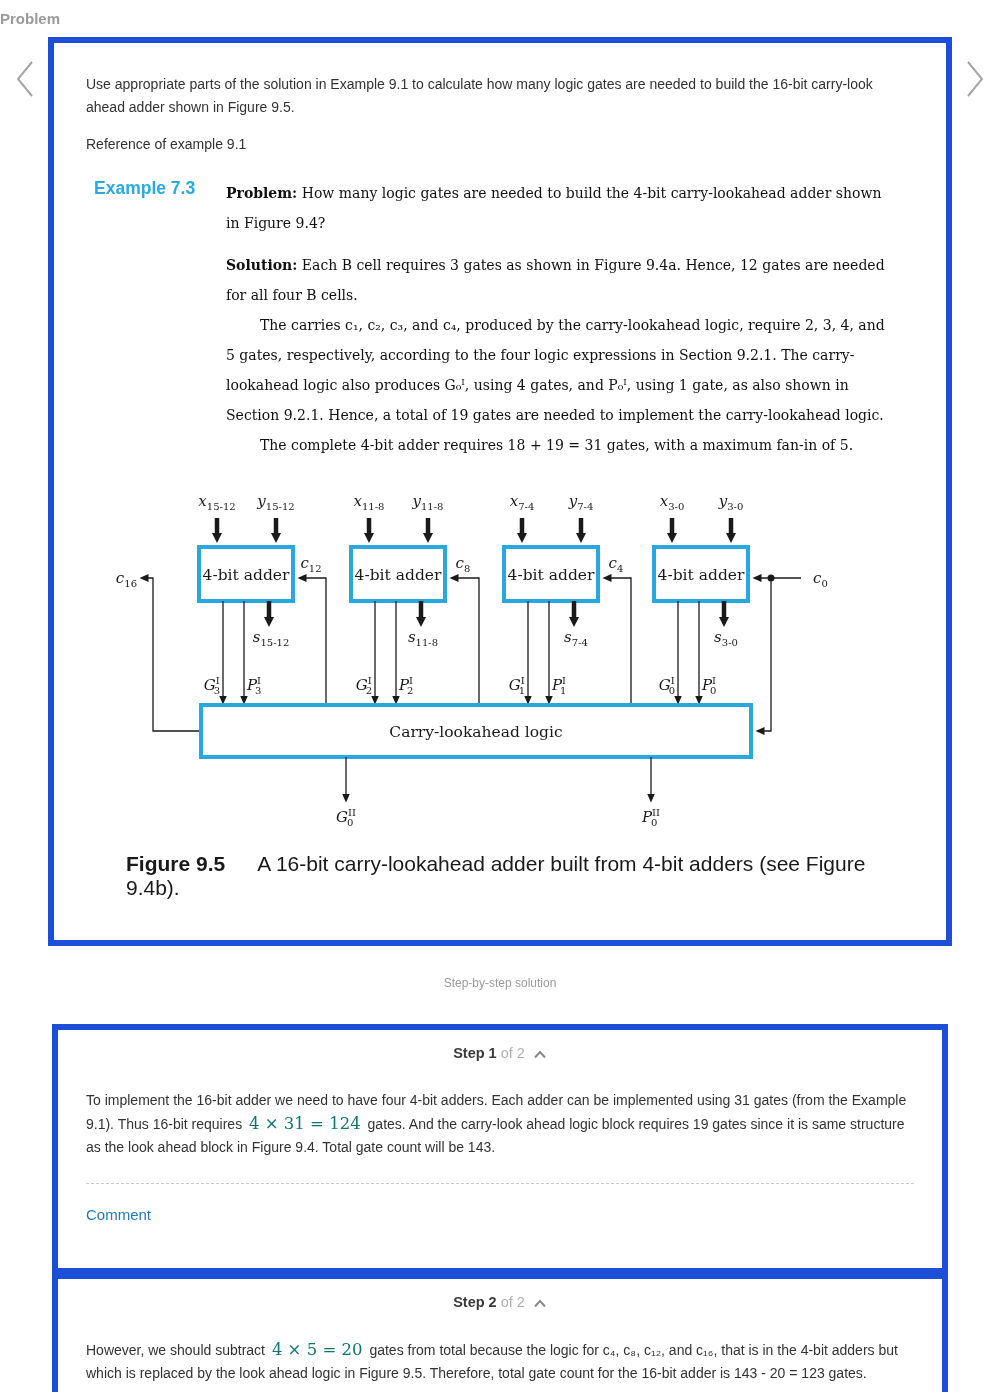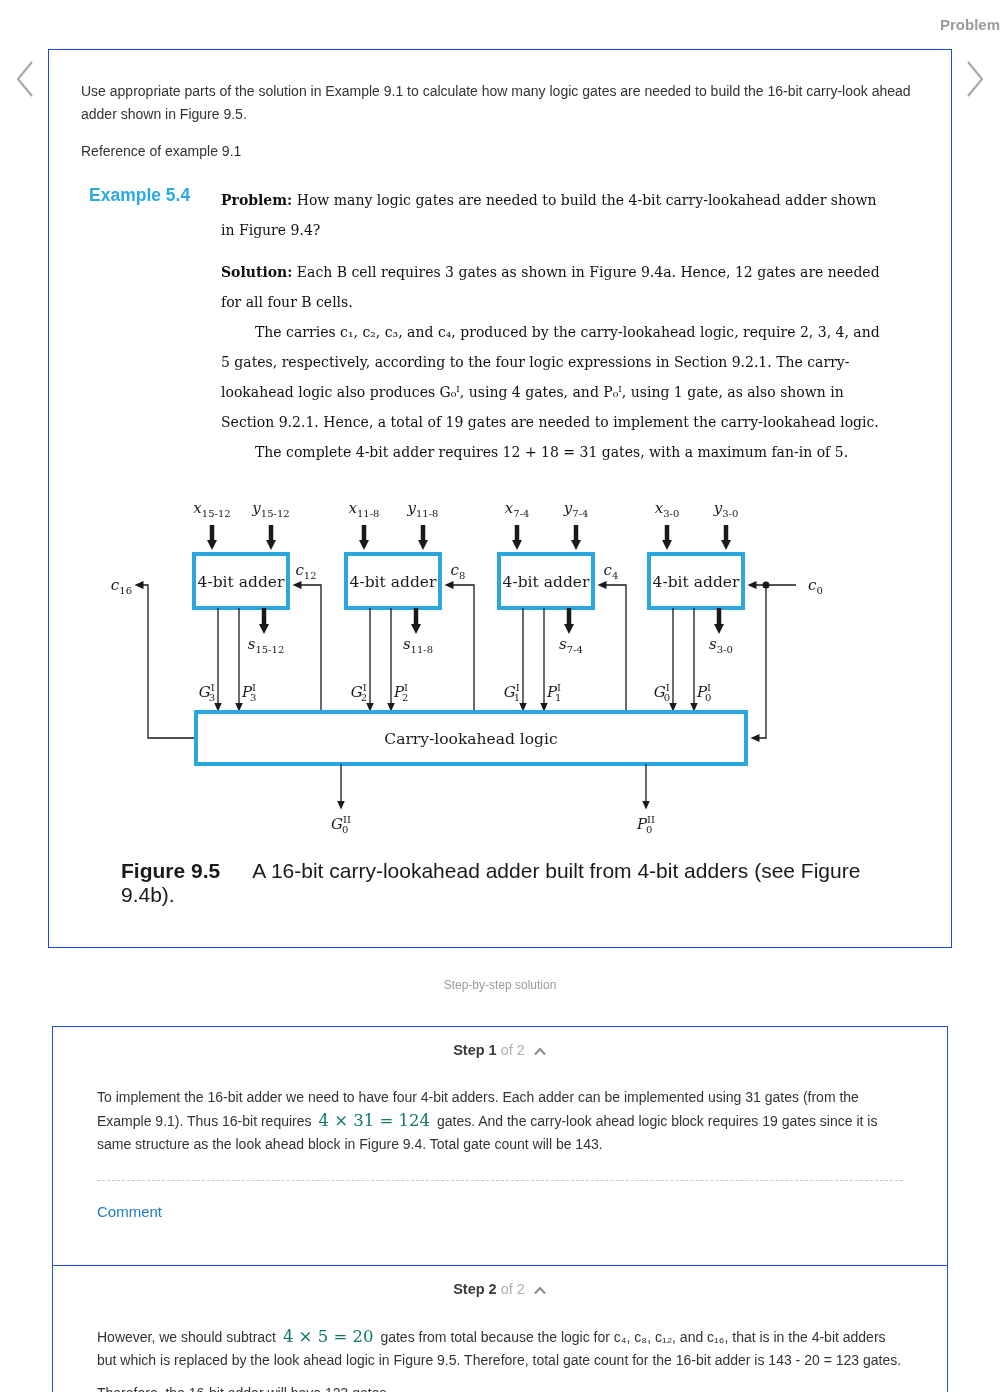--- a/index.html
+++ b/index.html
@@ -1,40 +1,40 @@
 <!DOCTYPE html>
 <html><head>
 <meta charset="utf-8">
 <style>
   * { box-sizing: border-box; }
   body { margin:0; background:#fff; }
   .page { width:1000px; min-height:1392px; position:relative; margin:0 auto;
           font-family:"Liberation Sans","DejaVu Sans",sans-serif; color:#333; background:#fff; }
-  .top-header { text-align:right; font-weight:bold; font-size:15px; color:#9b9b9b; padding:16px 0; }
+  .top-header { text-align:left; font-weight:bold; font-size:15px; color:#9b9b9b; padding:10px 0; }
   .nav { position:absolute; top:58px; width:24px; height:42px; cursor:pointer; }
   .nav-left { left:12px; }
   .nav-right { right:12px; }
-  .card { background:#fff; border:1px solid #1d4ed8; }
+  .card { background:#fff; border:6px solid #1d4ed8; }
   .problem-card { margin:0 48px; padding:30px 32px 40px; }
   .ptext { font-size:14px; line-height:23px; color:#333; margin:0; max-width:840px; }
   .reference { margin-top:14px; }
   .example { display:flex; padding-left:8px; margin-top:22px; }
   .ex-label { width:132px; flex:none; color:#29abe2; font-weight:bold; font-size:17.5px;
               font-family:"Liberation Sans","DejaVu Sans",sans-serif; }
   .ex-body { max-width:660px; font-family:"DejaVu Serif","DejaVu Sans","Liberation Serif",serif;
              font-size:14px; line-height:30px; color:#111; }
   .ex-body p { margin:0; }
   .ex-body p.gap { margin-top:12px; }
   .indent { text-indent:34px; }
   .fig { margin:30px 0 0 15px; }
   .fig svg { display:block; }
   .fig-caption { margin:12px 0 0 25px; font-size:21px; color:#1a1a1a; }
   .figcap-label { font-weight:bold; margin-right:32px; }
   .section-header { text-align:center; font-weight:normal; font-size:12px; color:#9b9b9b; margin:30px 0 34px; }
-  .step-card { margin:0 52px; padding:0 44px 44px; }
+  .step-card { margin:0 52px; padding:0 28px 44px; }
   .step-card.second { margin-top:-1px; }
   .step-head { text-align:center; padding:15px 0 0; font-size:14.5px; }
   .step-title { font-weight:bold; color:#3a3a3a; }
   .step-of { color:#b0b0b0; }
   .chev-up { margin-left:8px; vertical-align:-1px; cursor:pointer; }
   .step-body { font-size:14px; line-height:23px; color:#333; margin:28px 0 0; }
   .step-body.follow { margin-top:10px; }
   .math { font-family:"DejaVu Serif","Liberation Serif",serif; font-size:16.5px; padding:0 3px; color:#0f766e; }
   .dashed { border-top:1px dashed #c8c8c8; margin-top:24px; }
   .comment { display:inline-block; margin-top:22px; color:#1f7ac0; font-size:15px; cursor:pointer; text-decoration:none; }
@@ -63,26 +63,26 @@
     <svg width="24" height="42" viewBox="0 0 24 42">
       <polyline points="4,4 18,21 4,38" fill="none" stroke="#a5a5a5" stroke-width="2"></polyline>
     </svg>
   </div>
 
   <div class="card problem-card">
     <p class="ptext">Use appropriate parts of the solution in Example 9.1 to calculate how many logic gates are needed to build the 16-bit carry-look ahead adder shown in Figure 9.5.</p>
     <p class="ptext reference">Reference of example 9.1</p>
 
     <div class="example">
-      <div class="ex-label">Example 5.4</div>
+      <div class="ex-label">Example 7.3</div>
       <div class="ex-body">
         <p><b>Problem:</b><span> How many logic gates are needed to build the 4-bit carry-lookahead adder shown in Figure 9.4?</span></p>
         <p class="gap"><b>Solution:</b><span> Each B cell requires 3 gates as shown in Figure 9.4a. Hence, 12 gates are needed for all four B cells.</span></p>
         <p class="indent">The carries c₁, c₂, c₃, and c₄, produced by the carry-lookahead logic, require 2, 3, 4, and 5 gates, respectively, according to the four logic expressions in Section 9.2.1. The carry-lookahead logic also produces G₀ᴵ, using 4 gates, and P₀ᴵ, using 1 gate, as also shown in Section 9.2.1. Hence, a total of 19 gates are needed to implement the carry-lookahead logic.</p>
-        <p class="indent">The complete 4-bit adder requires 12 + 18 = 31 gates, with a maximum fan-in of 5.</p>
+        <p class="indent">The complete 4-bit adder requires 18 + 19 = 31 gates, with a maximum fan-in of 5.</p>
       </div>
     </div>
 
     <div class="fig">
       <svg width="780" height="350" viewBox="0 0 780 350">
         <defs>
           <marker id="mb" markerUnits="userSpaceOnUse" markerWidth="12" markerHeight="12" refX="1" refY="5" orient="auto">
             <path class="ah" d="M0,0 L10,5 L0,10 z"></path>
           </marker>
           <marker id="mt" markerUnits="userSpaceOnUse" markerWidth="10" markerHeight="9" refX="0.5" refY="4" orient="auto">

